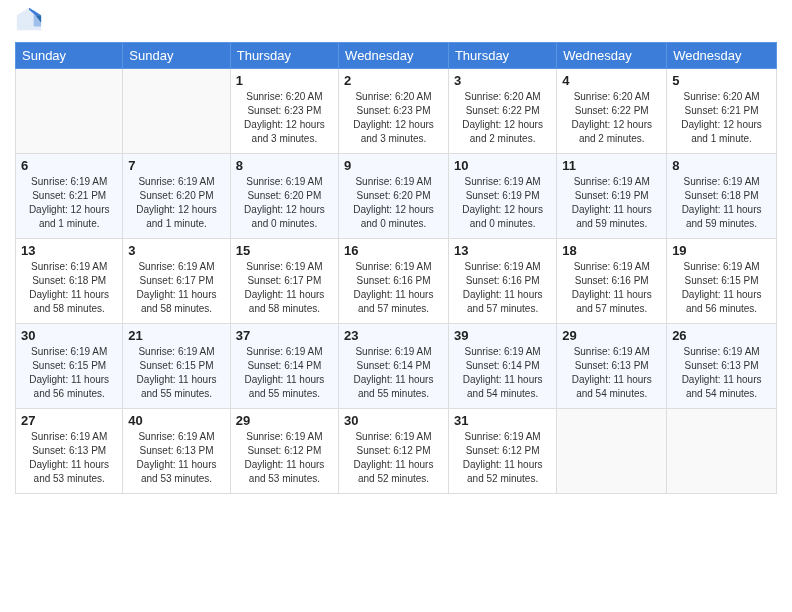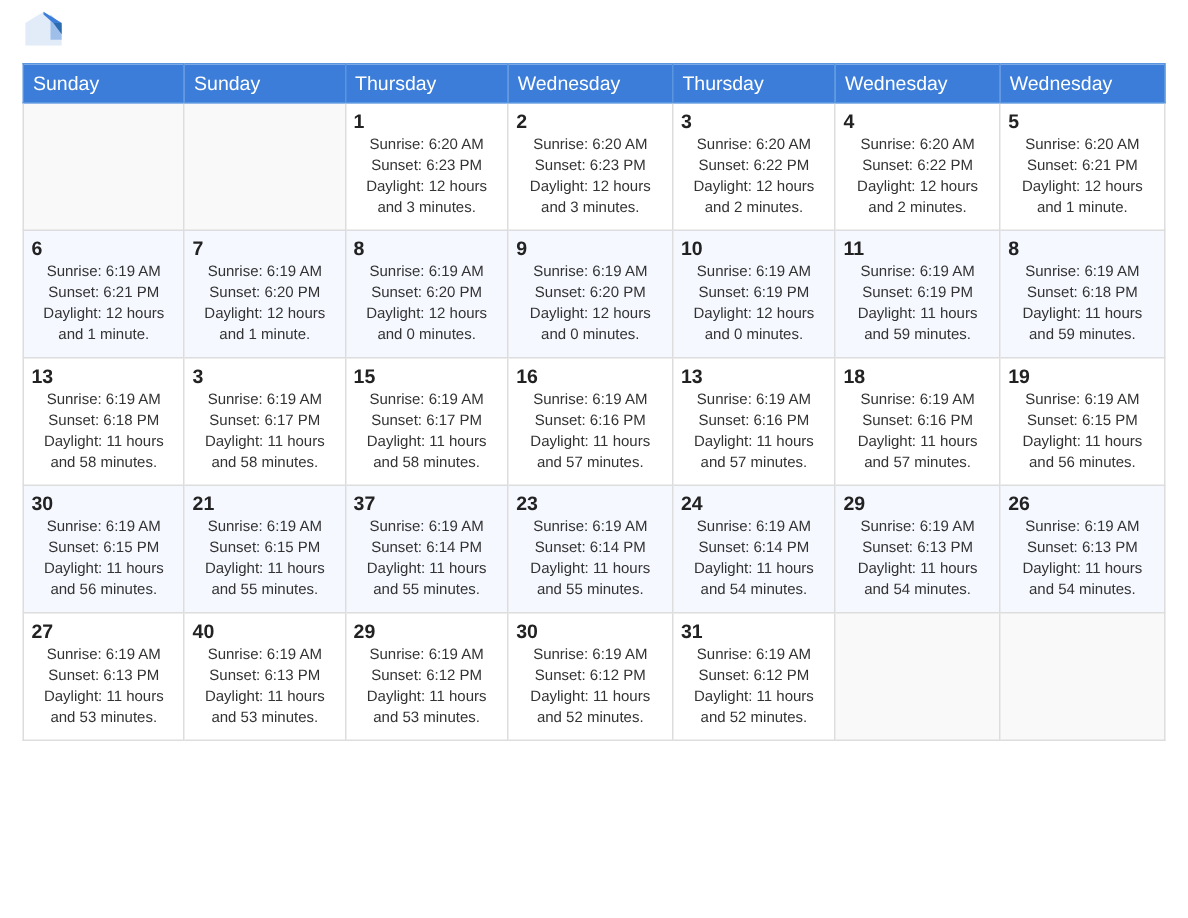--- a/index.html
+++ b/index.html
@@ -285,21 +285,21 @@
 Sunset: 6:14 PM
 Daylight: 11 hours and 55 minutes.</div>
           </td>
           <td>
             <span class="day-number">23</span>
             <div class="day-info" style="white-space: pre-line;">Sunrise: 6:19 AM
 Sunset: 6:14 PM
 Daylight: 11 hours and 55 minutes.</div>
           </td>
           <td>
-            <span class="day-number">24</span>
+            <span class="day-number">39</span>
             <div class="day-info" style="white-space: pre-line;">Sunrise: 6:19 AM
 Sunset: 6:14 PM
 Daylight: 11 hours and 54 minutes.</div>
           </td>
           <td>
             <span class="day-number">29</span>
             <div class="day-info" style="white-space: pre-line;">Sunrise: 6:19 AM
 Sunset: 6:13 PM
 Daylight: 11 hours and 54 minutes.</div>
           </td>

